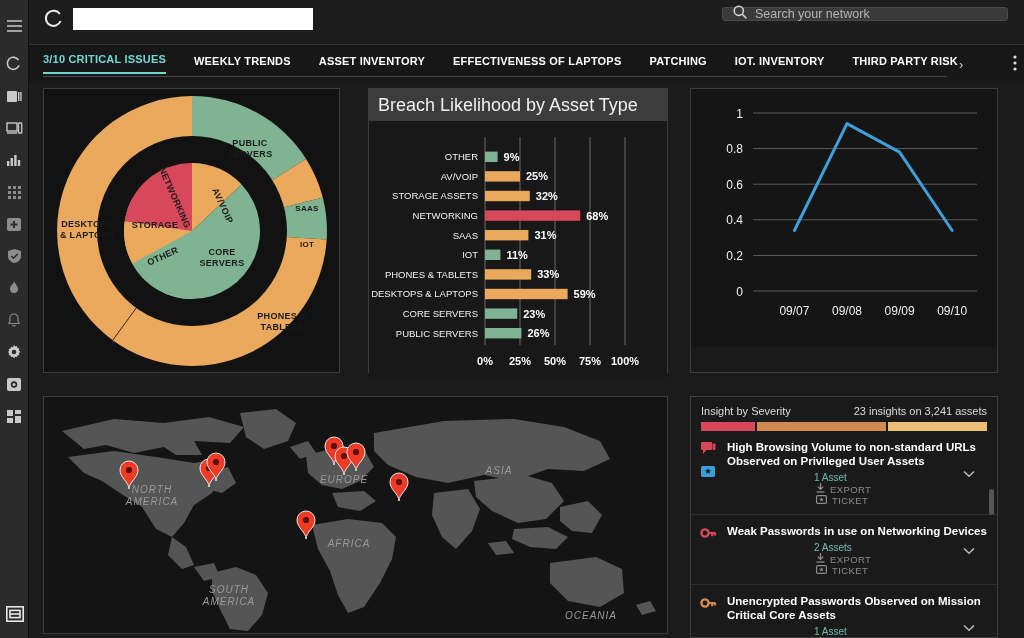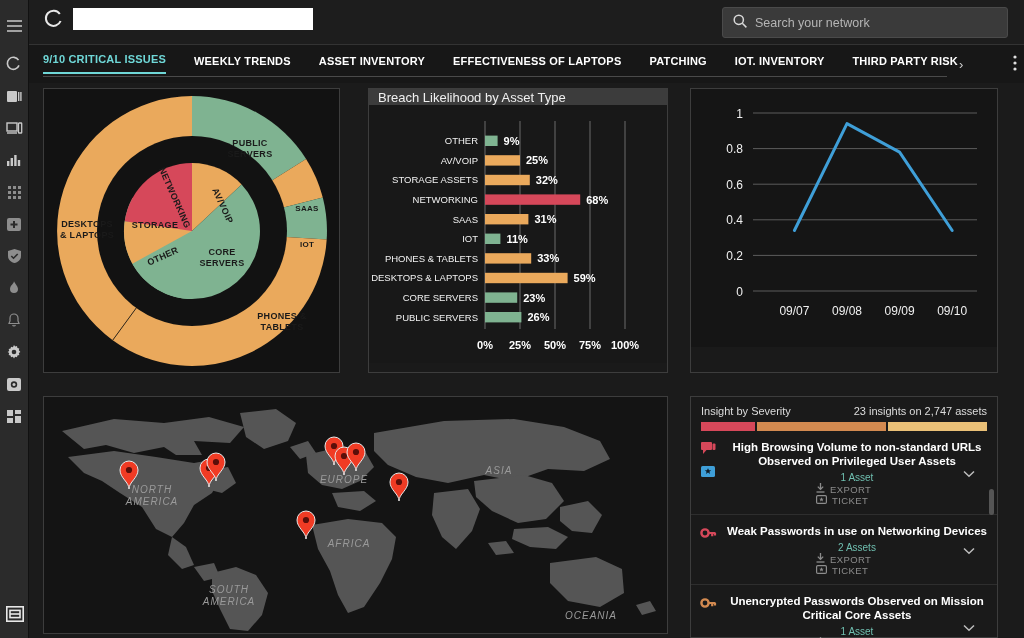--- a/index.html
+++ b/index.html
@@ -26,21 +26,21 @@
 
   
   #header {
     position:absolute; left:29px; top:0; width:995px; height:45px;
     background:#1d1d1d; border-bottom:1px solid #333;
   }
   #brand { position:absolute; left:16px; top:8px; display:flex; align-items:center; gap:10px; }
   #brand-mark { width:18px; height:18px; color:#e8e8e8; }
   #brand-redact { width:240px; height:22px; background:#ffffff; }
   #search {
-    position:absolute; right:16px; top:7px; width:286px; height:31px;
+    position:absolute; right:16px; top:7px; width:286px; height:14px;
     background:#3a3a3a; border:1px solid #4a4a4a; border-radius:3px;
     display:flex; align-items:center; padding:0 10px; gap:8px;
   }
   #search svg { color:#d8d8d8; flex:none; }
   #search input {
     background:transparent; border:0; outline:0; width:100%;
     color:#d8d8d8; font-size:12.5px; font-family:"Liberation Sans", sans-serif;
   }
   #search input::placeholder { color:#b5b5b5; }
 
@@ -59,21 +59,21 @@
   .tab.active { color:#6fd7d7; border-bottom:2px solid #6fd7d7; padding-right:0; margin-right:28px; }
   #tab-rule {
     position:absolute; left:14px; top:31px; width:904px; height:1px; background:#4a4a4a;
   }
   #tab-next { position:absolute; left:930px; top:12px; color:#cfcfcf; font-size:13px; }
   #tab-kebab { position:absolute; left:984px; top:10px; color:#e0e0e0; }
 
   
   .panel { position:absolute; background:#1a1a1a; border:1px solid #3d3d3d; }
   .panel-title {
-    height:16px; background:#3c3c3c; color:#f0f0f0; font-size:13px;
+    height:32px; background:#3c3c3c; color:#f0f0f0; font-size:18px;
     display:flex; align-items:center; padding:0 9px;
   }
   .panel-body { position:relative; width:100%; }
 
   #p-donut { left:43px;  top:88px;  width:297px; height:285px; background:#121212; }
   #p-bar   { left:368px; top:88px;  width:300px; height:285px; }
   #p-line  { left:690px; top:88px;  width:308px; height:285px; }
   #p-map   { left:43px;  top:396px; width:625px; height:238px; background:#141414; }
   #p-risk  { left:690px; top:396px; width:308px; height:242px; }
 
@@ -102,21 +102,21 @@
   #risk-scroll { position:relative; height:216px; overflow:hidden; }
   #sev-head { display:flex; justify-content:space-between; align-items:baseline; padding:8px 10px 5px 10px; }
   #sev-head .l { font-size:11px; color:#dcdcdc; }
   #sev-head .r { font-size:11px; color:#dcdcdc; }
   #sev-bar { margin:0 10px; height:9px; display:flex; gap:2px; }
   .insight {
     padding:9px 10px 8px 10px; border-bottom:1px solid #2e2e2e;
     display:flex; gap:8px; position:relative;
   }
   .ins-icons { width:18px; flex:none; display:flex; flex-direction:column; gap:4px; align-items:flex-start; padding-top:1px; }
-  .ins-main { flex:1; min-width:0;text-align:center; }
+  .ins-main { flex:1; min-width:0; }
   .ins-title { font-size:11.5px; font-weight:bold; color:#ffffff; line-height:1.22; }
   .ins-actions { display:flex; align-items:center; gap:0; margin-top:4px;flex-direction:column; }
   .ins-assets { font-size:10px; color:#6fbfb0; width:86px; }
   .ins-act { display:flex; align-items:center; gap:5px; font-size:9.5px; color:#8c8c8c; letter-spacing:.4px; width:82px; }
   .ins-caret { position:absolute; right:22px; top:50%; transform:translateY(-50%); color:#bdbdbd; }
   #risk-sb-track { position:absolute; right:3px; top:60px; width:5px; height:150px; }
   #risk-sb-thumb { position:absolute; right:3px; top:92px; width:5px; height:26px; background:#555; border-radius:3px; }
 </style>
 </head>
 <body>
@@ -245,21 +245,21 @@
           <circle cx="5.8" cy="5.8" r="4.6" fill="none" stroke="currentColor" stroke-width="1.5"></circle>
           <path d="M9.3 9.3L13.4 13.4" stroke="currentColor" stroke-width="1.5"></path>
         </svg>
     </span>
     <input id="search-input" type="text" placeholder="Search your network" style="">
   </div>
 </div>
 
 <div id="tabbar">
   <div id="tabs">
-    <div class="tab active">9/10 CRITICAL ISSUES</div>
+    <div class="tab active">3/10 CRITICAL ISSUES</div>
     <div class="tab">WEEKLY TRENDS</div>
     <div class="tab">ASSET INVENTORY</div>
     <div class="tab">EFFECTIVENESS OF LAPTOPS</div>
     <div class="tab">PATCHING</div>
     <div class="tab">IOT. INVENTORY</div>
     <div class="tab">THIRD PARTY RISK</div>
   </div>
   <div id="tab-rule"></div>
   <div id="tab-next">›</div>
   <div id="tab-kebab">
@@ -487,21 +487,21 @@
           <circle cx="0" cy="-19" r="3.1" fill="#5a0f0a"></circle>
         </g>
       </g>
   </svg>
 </div>
 
 <div class="panel" id="p-risk">
   <div class="panel-body">
     <div id="sev-head">
       <span class="l">Insight by Severity</span>
-      <span class="r">23 insights on 2,747 assets</span>
+      <span class="r">23 insights on 3,241 assets</span>
     </div>
     <div id="sev-bar">
         <div style="flex: 19 0 0px; background: rgb(214, 72, 90);"></div>
         <div style="flex: 46 0 0px; background: rgb(211, 138, 80);"></div>
         <div style="flex: 35 0 0px; background: rgb(234, 192, 119);"></div>
       </div>
     <div id="risk-scroll">
         <div class="insight">
           <div class="ins-icons">
             <span><svg width="15" height="13" viewBox="0 0 15 13">

